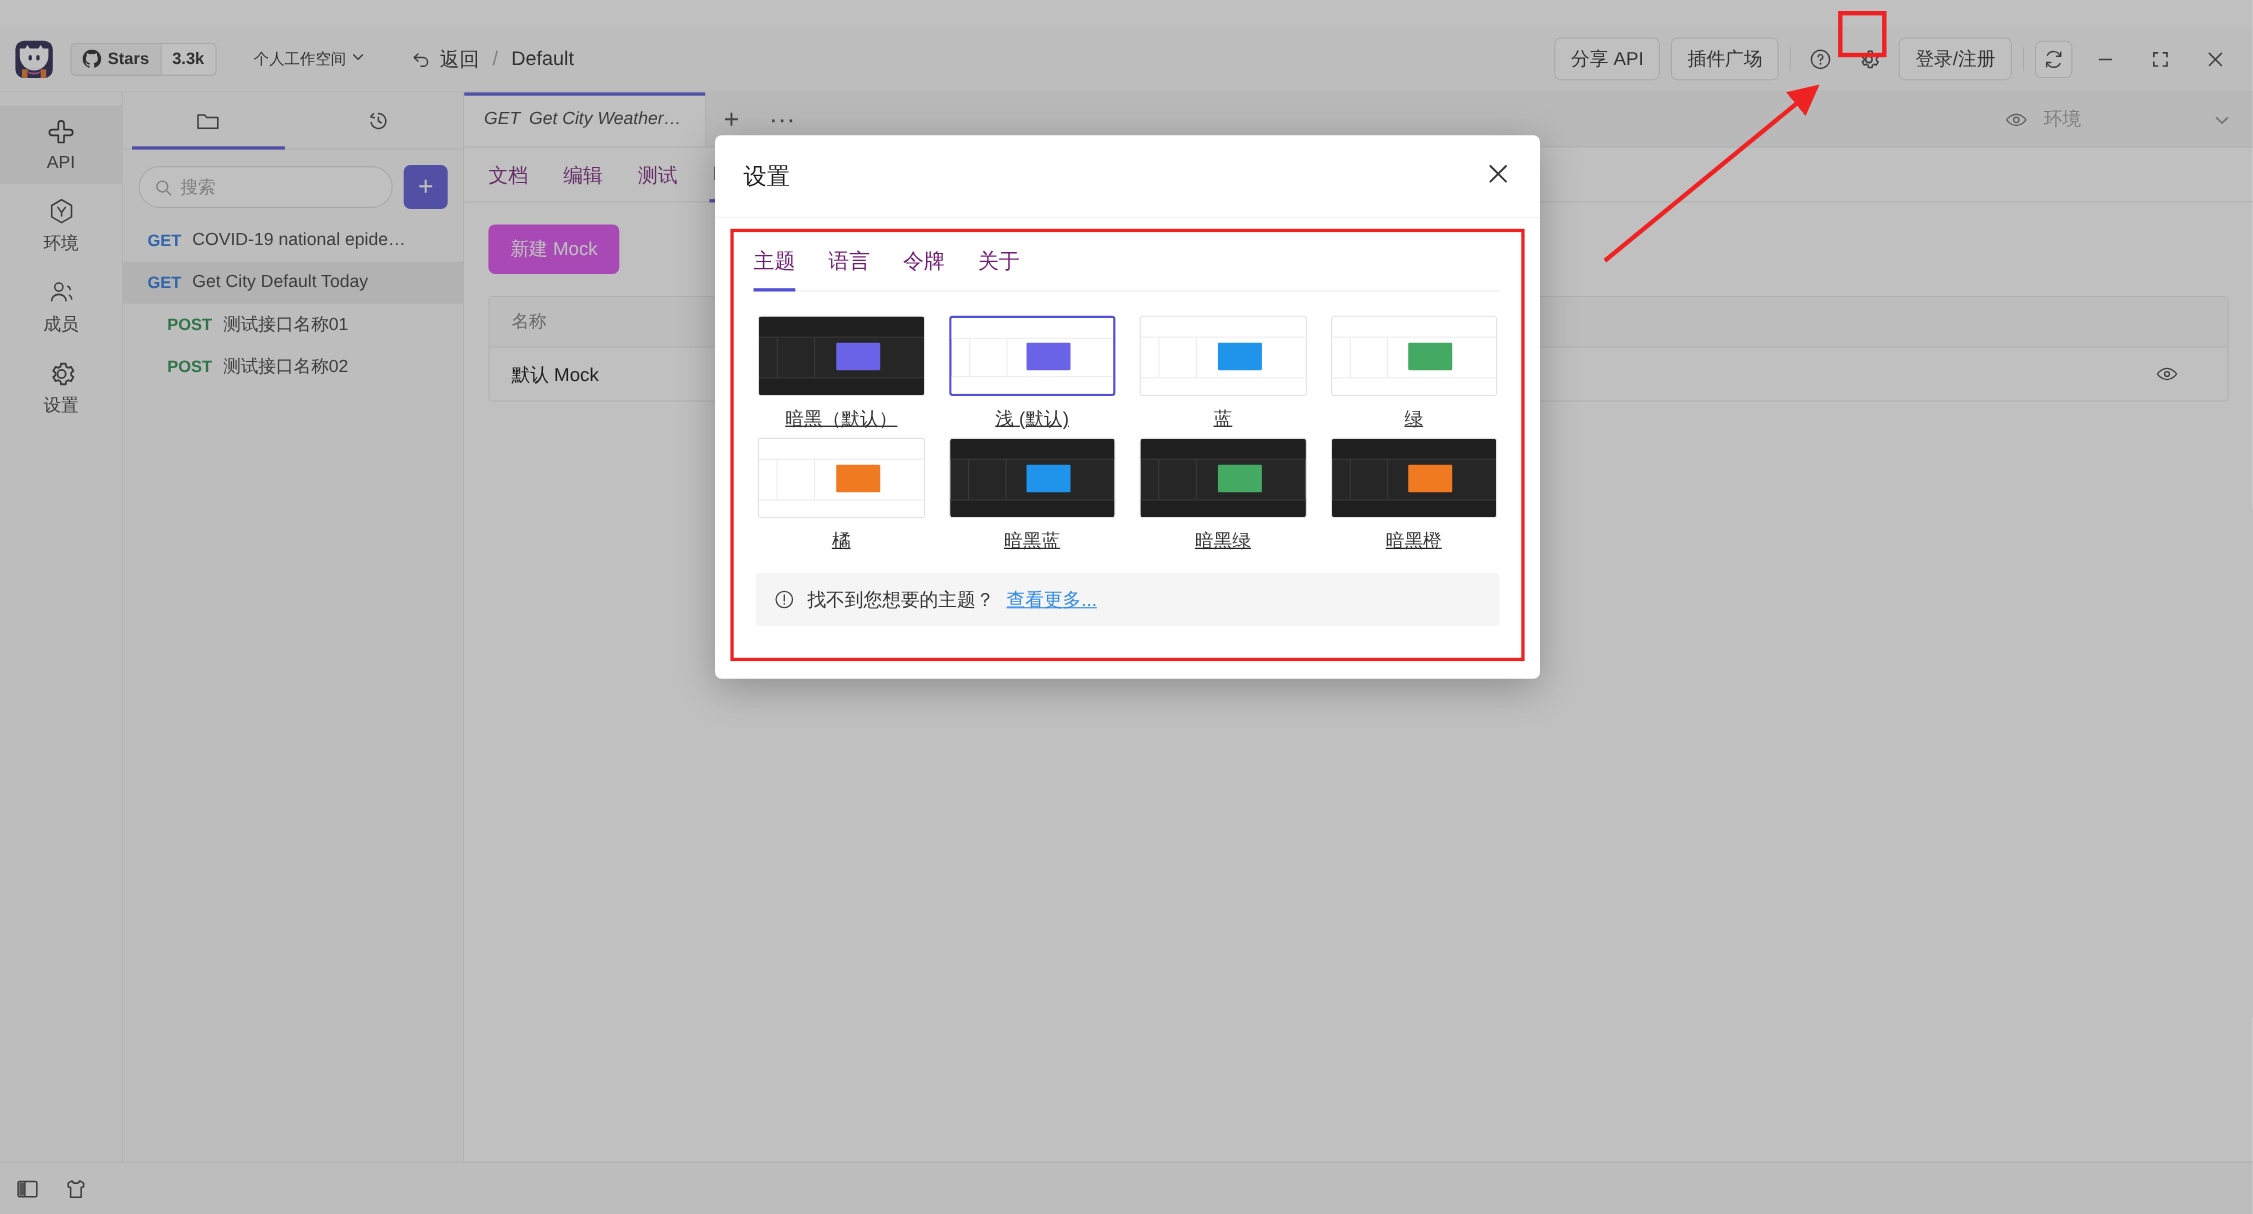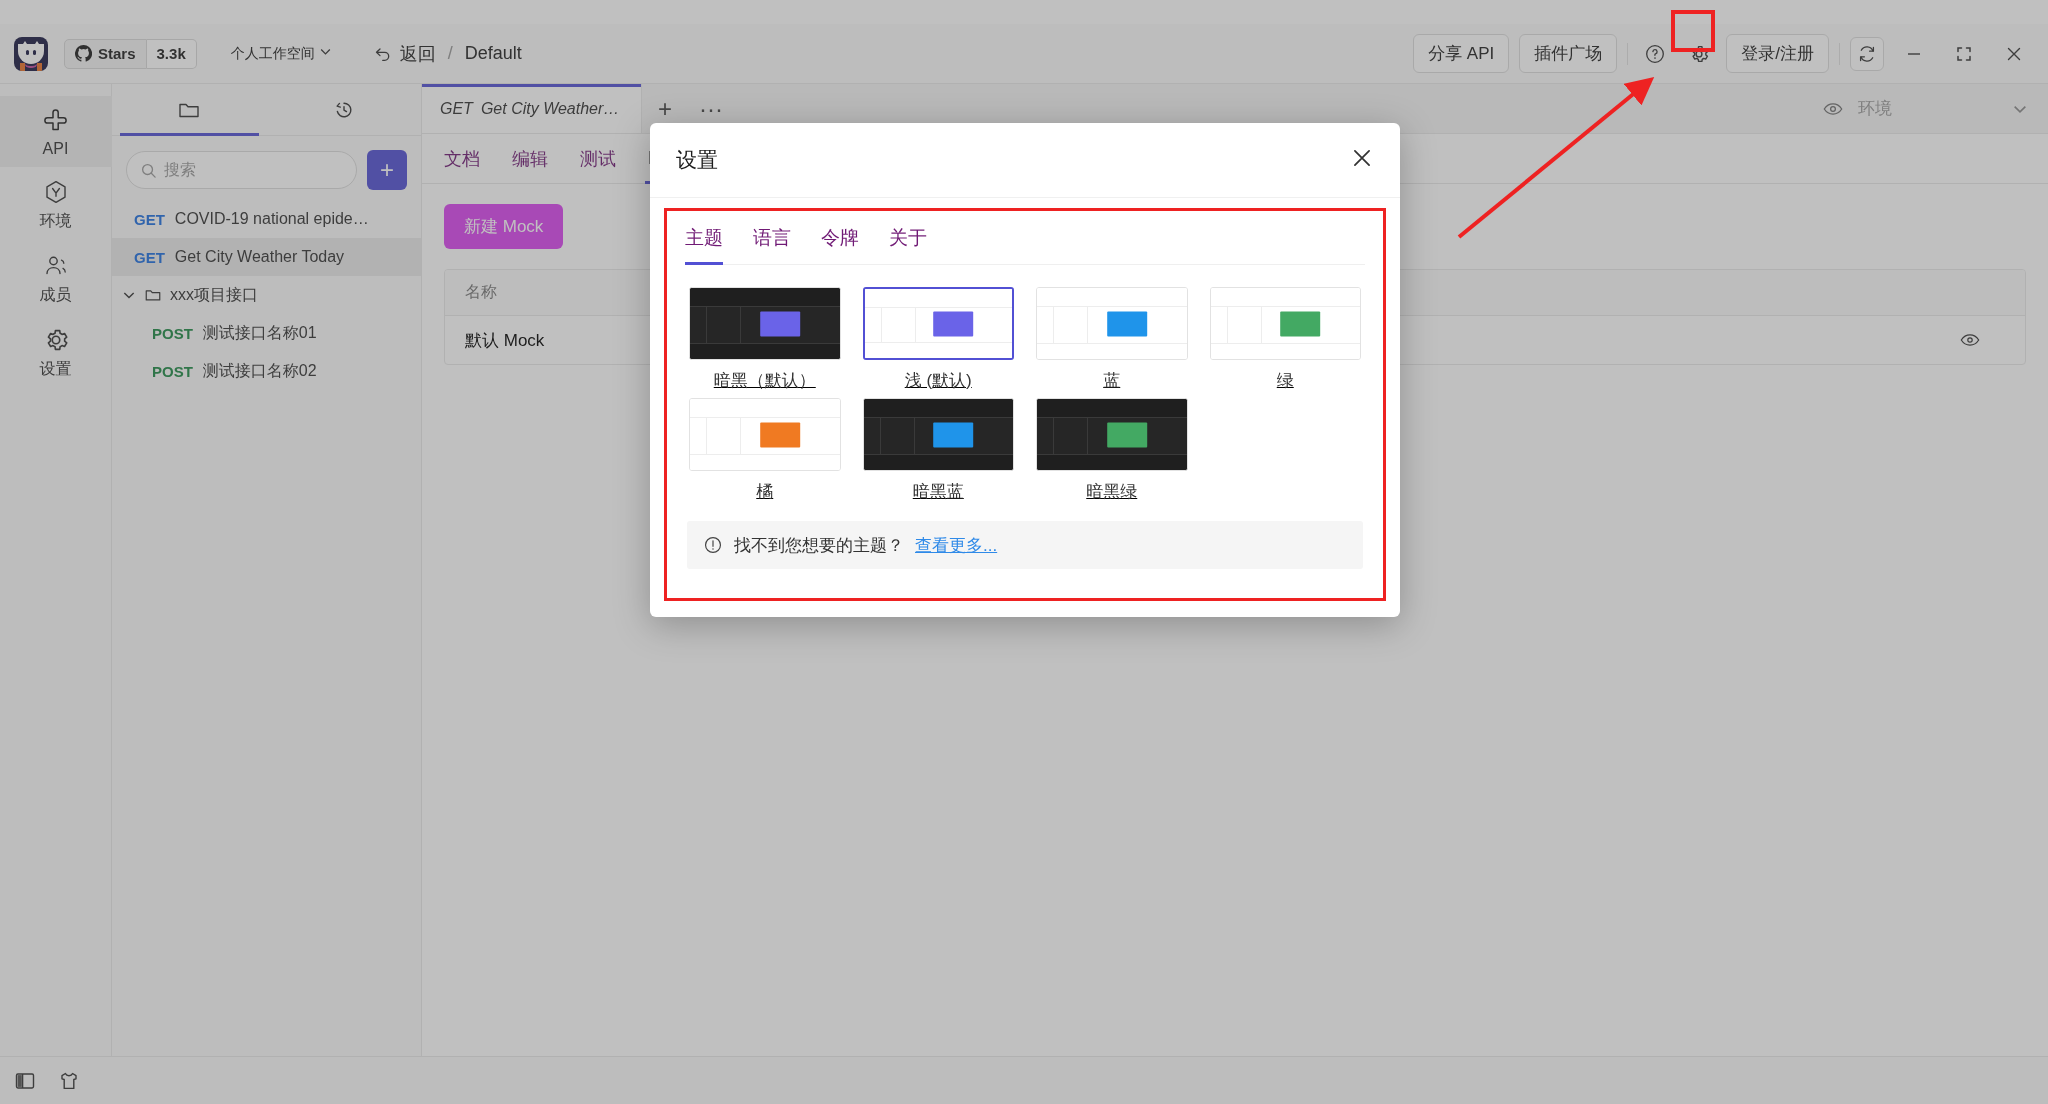--- a/index.html
+++ b/index.html
@@ -373,30 +373,21 @@
       </div>
       <button class="lp-add">+</button>
     </div>
 
     <div class="api-row">
       <span class="meth get">GET</span>
       <span class="api-name">COVID-19 national epide…</span>
     </div>
     <div class="api-row selected">
       <span class="meth get">GET</span>
-      <span class="api-name">Get City Weather Today</span>
-    </div>
-    <div class="folder-row">
-      <svg width="14" height="14" viewBox="0 0 12 12">
-        <path d="M2 4.2 6 8.2 10 4.2" stroke="#333" stroke-width="1.2" fill="none"></path>
-      </svg>
-      <svg width="18" height="18" viewBox="0 0 24 24">
-        <path d="M3 18.5V6.5h6l2 2.3h10v9.7z" fill="none" stroke="#333" stroke-width="1.6" stroke-linejoin="round"></path>
-      </svg>
-      <span>xxx项目接口</span>
+      <span class="api-name">Get City Default Today</span>
     </div>
     <div class="api-row child">
       <span class="meth post">POST</span>
       <span class="api-name">测试接口名称01</span>
     </div>
     <div class="api-row child">
       <span class="meth post">POST</span>
       <span class="api-name">测试接口名称02</span>
     </div>
   </div>
@@ -560,20 +551,30 @@
           <div class="theme-cell">
             <div class="swatch" style="background: rgb(38, 38, 38);">
                 <div class="sw-top" style="background: rgb(31, 31, 31); border-bottom: 1px solid rgb(58, 58, 58);"></div>
                 <div class="sw-v1" style="border-right: 1px solid rgb(58, 58, 58);"></div>
                 <div class="sw-v2" style="border-right: 1px solid rgb(58, 58, 58);"></div>
                 <div class="sw-bot" style="background: rgb(31, 31, 31); border-top: 1px solid rgb(58, 58, 58);"></div>
                 <div class="sw-accent" style="background: rgb(67, 169, 99);"></div>
               </div>
             <div class="theme-name">暗黑绿</div>
           </div>
+          <div class="theme-cell">
+            <div class="swatch" style="background: rgb(38, 38, 38);">
+                <div class="sw-top" style="background: rgb(31, 31, 31); border-bottom: 1px solid rgb(58, 58, 58);"></div>
+                <div class="sw-v1" style="border-right: 1px solid rgb(58, 58, 58);"></div>
+                <div class="sw-v2" style="border-right: 1px solid rgb(58, 58, 58);"></div>
+                <div class="sw-bot" style="background: rgb(31, 31, 31); border-top: 1px solid rgb(58, 58, 58);"></div>
+                <div class="sw-accent" style="background: rgb(240, 122, 34);"></div>
+              </div>
+            <div class="theme-name">暗黑橙</div>
+          </div>
         </div>
 
         <div class="notice">
           <svg width="20" height="20" viewBox="0 0 22 22">
             <circle cx="11" cy="11" r="8.2" fill="none" stroke="#444" stroke-width="1.3"></circle>
             <path d="M11 6.4v6.1" stroke="#444" stroke-width="1.3" stroke-linecap="round"></path>
             <circle cx="11" cy="15.3" r="0.85" fill="#444"></circle>
           </svg>
           <span>找不到您想要的主题？</span>
           <a href="#">查看更多...</a>

